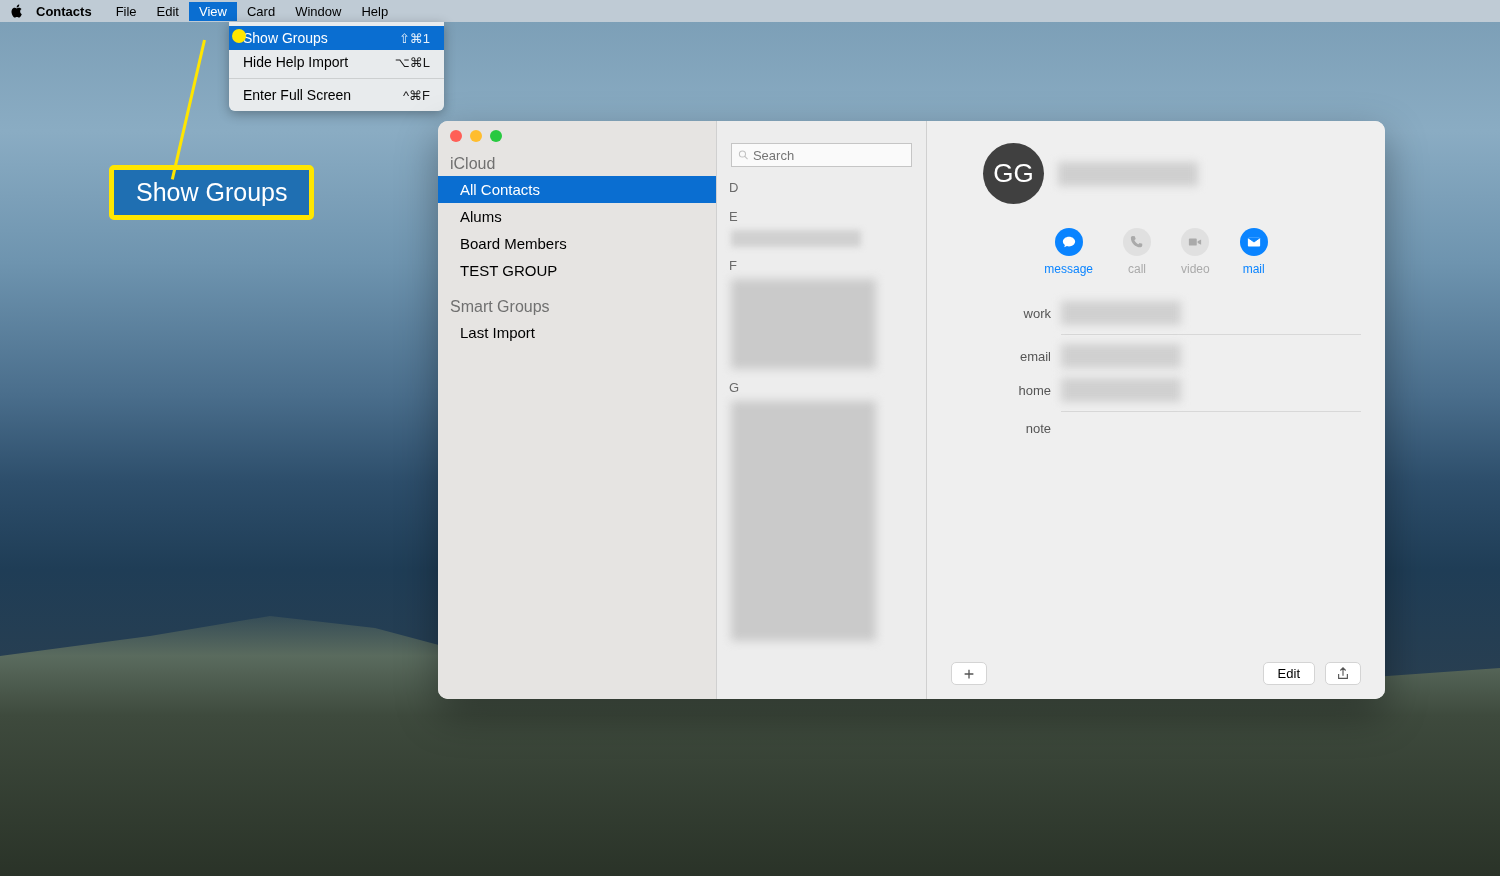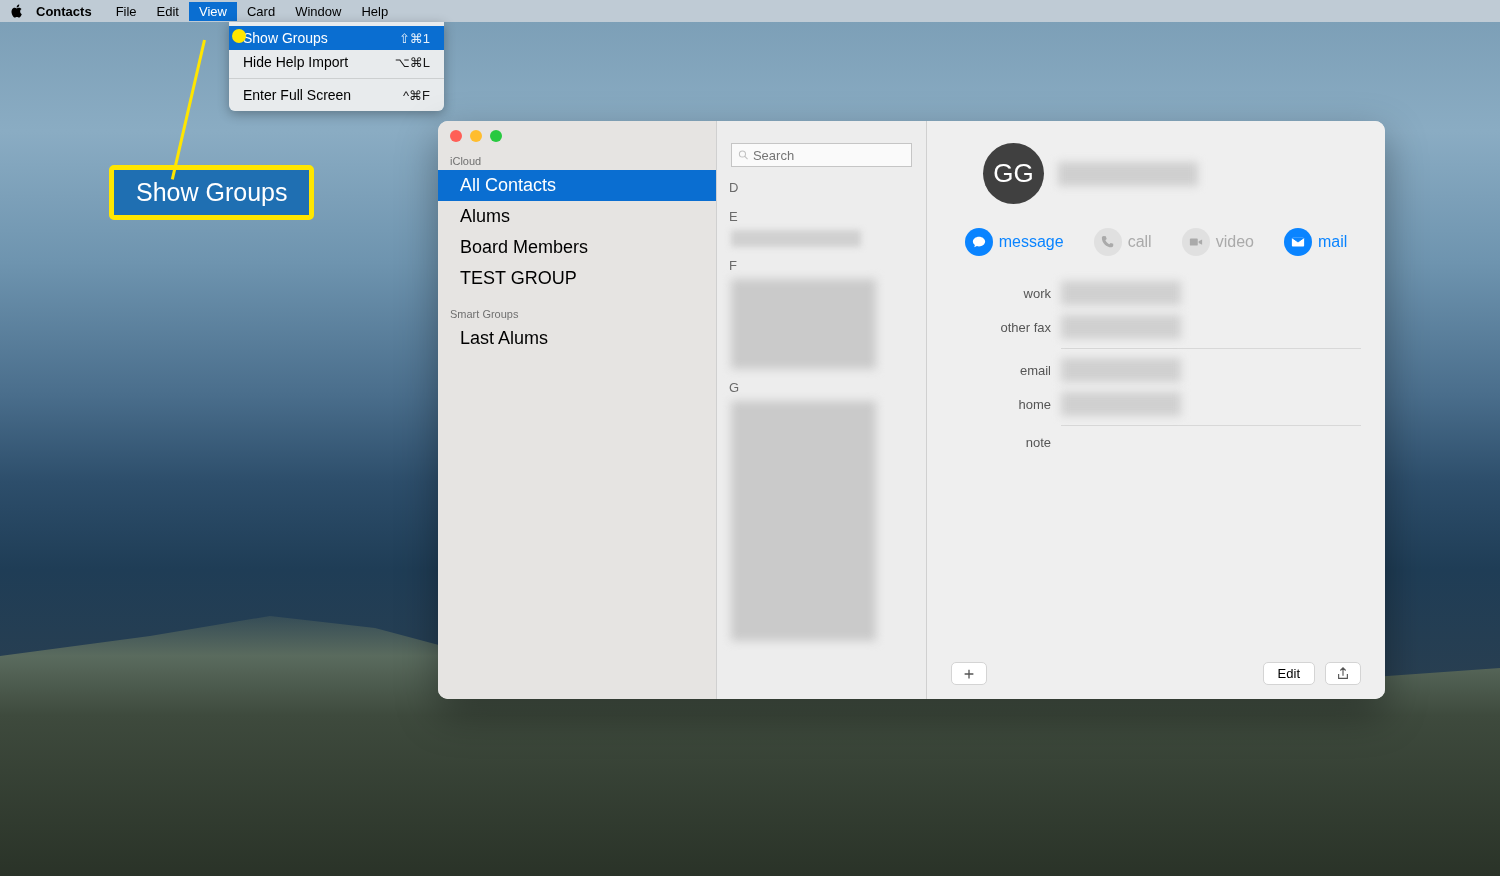--- a/index.html
+++ b/index.html
@@ -85,25 +85,25 @@
     .tl-close { background: #ff5f57; }
     .tl-min { background: #ffbd2e; }
     .tl-max { background: #28c940; }
     
     
     .sidebar {
       width: 279px; height: 100%; background: #e6e4e2;
       padding-top: 30px; border-right: 1px solid #d0d0d0;
     }
     .sidebar-header {
-      font-size: 11px; color: #707070; font-weight: 500;
+      font-size: 16px; color: #707070; font-weight: 500;
       padding: 4px 12px 3px;
     }
     .sidebar-item {
-      font-size: 18px; padding: 5px 22px; cursor: pointer;
+      font-size: 15px; padding: 5px 22px; cursor: pointer;
     }
     .sidebar-item.selected { background: #0a6ed1; color: #fff; }
     
     
     .contact-list {
       width: 210px; height: 100%; background: #ededed;
       border-right: 1px solid #d0d0d0; padding-top: 22px;
       position: relative;
     }
     .search-box {
@@ -123,21 +123,21 @@
     }
     .avatar-row { display: flex; align-items: center; gap: 14px; margin-left: 32px; }
     .avatar {
       width: 61px; height: 61px; border-radius: 50%; background: #404040;
       display: flex; align-items: center; justify-content: center;
       color: #fff; font-size: 26px; font-weight: 400;
     }
     .name-blur { width: 140px; height: 24px; background: #cfcfcf; filter: blur(4px); }
     
     .action-row { display: flex; gap: 30px; margin: 24px 0 20px; justify-content: center; }
-    .action { display: flex; flex-direction: row; align-items: center; gap: 6px; font-size: 16px; }
+    .action { display: flex; flex-direction: column; align-items: center; gap: 6px; font-size: 12px; }
     .action-icon { width: 28px; height: 28px; border-radius: 50%; background: #e0e0e0; display: flex; align-items: center; justify-content: center; }
     .action.active .action-icon { background: #0a84ff; }
     .action.active .action-icon svg { fill: #fff; }
     .action.inactive { color: #aaa; }
     .action.active { color: #0a84ff; }
     
     .field-row { display: flex; align-items: center; padding: 5px 0; }
     .field-label { width: 100px; text-align: right; font-size: 13px; color: #555; margin-right: 10px; }
     .field-val-blur { width: 120px; height: 24px; background: #d0d0d0; filter: blur(4px); }
     .field-sep-row { display:flex; align-items:center; padding:4px 0;}
@@ -203,21 +203,21 @@
       <div class="traffic-light tl-max"></div>
     </div>
 
     <div class="sidebar">
       <div class="sidebar-header">iCloud</div>
       <div class="sidebar-item selected"><span>All Contacts</span></div>
       <div class="sidebar-item"><span>Alums</span></div>
       <div class="sidebar-item"><span>Board Members</span></div>
       <div class="sidebar-item"><span>TEST GROUP</span></div>
       <div class="sidebar-header" style="margin-top:10px;">Smart Groups</div>
-      <div class="sidebar-item"><span>Last Alums</span></div>
+      <div class="sidebar-item"><span>Last Import</span></div>
     </div>
 
     <div class="contact-list">
       <div class="search-box">
         <svg viewBox="0 0 16 16">
             <circle cx="6.5" cy="6.5" r="4.5" fill="none" stroke="#888" stroke-width="1.5"></circle>
             <line x1="10" y1="10" x2="14" y2="14" stroke="#888" stroke-width="1.5"></line>
           </svg>
         <input type="text" placeholder="Search" style="">
       </div>
@@ -272,24 +272,20 @@
               </svg>
             </div>
           <span>mail</span>
         </div>
       </div>
 
       <div class="field-row">
         <div class="field-label">work</div>
         <div class="field-val-blur"></div>
       </div>
-      <div class="field-row">
-        <div class="field-label">other fax</div>
-        <div class="field-val-blur"></div>
-      </div>
       <div class="field-sep-row">
           <div style="width:110px"></div>
           <div class="field-sep"></div>
         </div>
       <div class="field-row">
         <div class="field-label">email</div>
         <div class="field-val-blur"></div>
       </div>
       <div class="field-row">
         <div class="field-label">home</div>

